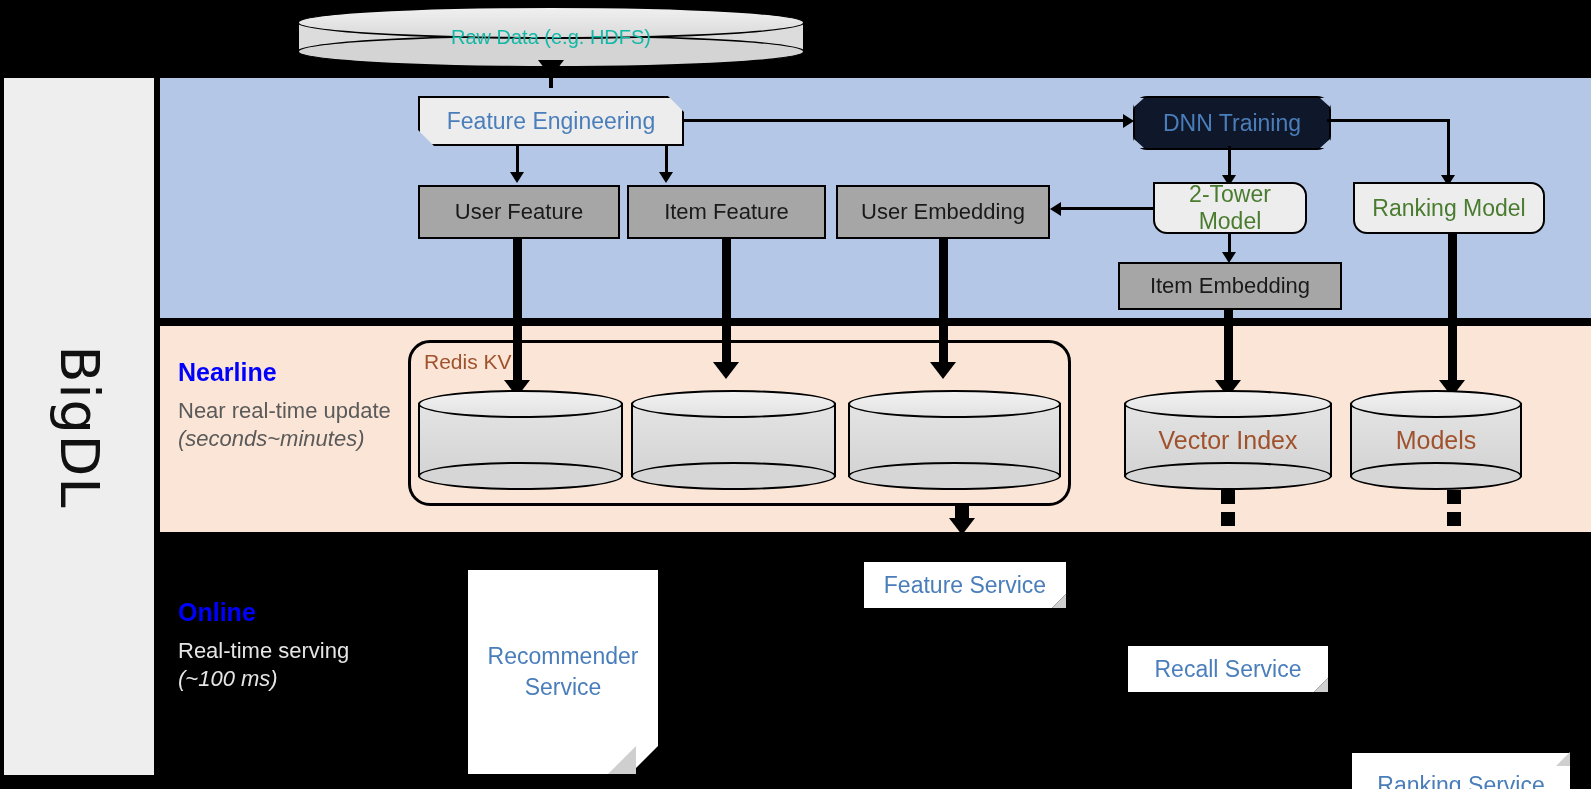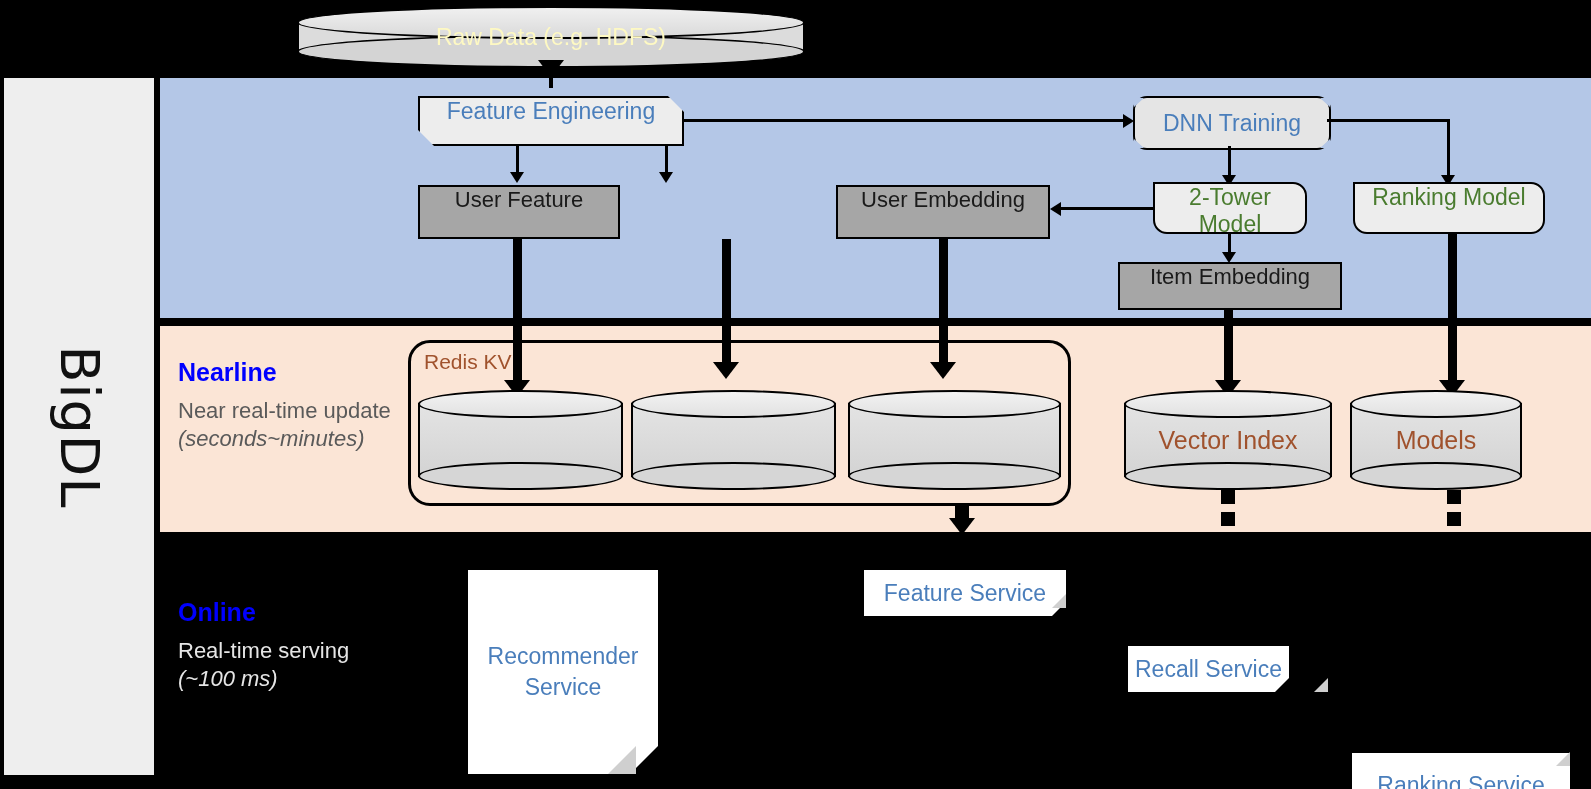--- a/index.html
+++ b/index.html
@@ -35,36 +35,36 @@
   .caption .cap-desc{
     color:#5a5a5a;font-size:22px;line-height:1.28;max-width:230px;
   }
   .caption .cap-desc i{font-style:italic;}
   #cap-offline{left:178px;top:96px;}
   #cap-nearline{left:178px;top:358px;}
   #cap-online{left:178px;top:598px;}
   #cap-online .cap-desc{color:#e5e5e5;}
 
   
-  .box{position:absolute;box-sizing:border-box;display:flex;align-items:flex-start;justify-content:center;text-align:center;}
+  .box{position:absolute;box-sizing:border-box;display:flex;align-items:center;justify-content:center;text-align:center;}
 
   .gray-box{
     background:#a6a6a6;border:2.5px solid #000;color:#1a1a1a;font-size:22px;
   }
 
   
   .notch-box{
     background:#ededed;color:#4a7ebb;font-size:23px;
     border:2.5px solid #000;
     -webkit-clip-path:polygon(0 0, calc(100% - 16px) 0, 100% 16px, 100% 100%, 16px 100%, 0 calc(100% - 16px));
     clip-path:polygon(0 0, calc(100% - 16px) 0, 100% 16px, 100% 100%, 16px 100%, 0 calc(100% - 16px));
   }
   
   .card-box{
-    background:#e5e5e5;color:#4a7ebb;font-size:23px;
+    background:#0f172a;color:#4a7ebb;font-size:23px;
     border:2.5px solid #000;border-radius:14px;
     position:absolute;
   }
   .card-box::before,.card-box::after{
     content:"";position:absolute;width:10px;height:100%;top:0;background:#b4c7e7;
   }
   .card-box::before{left:-1px;-webkit-clip-path:polygon(0 0,100% 0,0 18%,0 82%,100% 100%,0 100%);clip-path:polygon(0 0,100% 0,0 18%,0 82%,100% 100%,0 100%);}
   .card-box::after{right:-1px;-webkit-clip-path:polygon(100% 0,0 0,100% 18%,100% 82%,0 100%,100% 100%);clip-path:polygon(100% 0,0 0,100% 18%,100% 82%,0 100%,100% 100%);}
 
   
@@ -92,21 +92,21 @@
   .cyl .cyl-label{
     position:absolute;left:0;right:0;top:50%;transform:translateY(-50%);
     text-align:center;font-size:25px;color:#a0522d;z-index:4;
   }
 
   
   #raw-data{left:297px;top:6px;width:508px;height:62px;}
   #raw-data .body{top:16px;bottom:16px;background:#dcdcdc;}
   #raw-data .top{height:33px;background:linear-gradient(to bottom,#f0f0f0,#dadada);}
   #raw-data .bottom{height:33px;background:#d4d4d4;}
-  #raw-data .cyl-label{color:#fef9c3;font-size:23px;}
+  #raw-data .cyl-label{color:#14b8a6;font-size:20px;}
 
   
   #redis-kv{
     position:absolute;left:408px;top:340px;width:663px;height:166px;
     border:3px solid #000;border-radius:22px;box-sizing:border-box;
   }
   #redis-kv-label{
     position:absolute;left:424px;top:350px;color:#a0522d;font-size:21px;
   }
 
@@ -144,23 +144,23 @@
     position:absolute;width:15px;height:15px;background:#cfcfcf;
     -webkit-clip-path:polygon(100% 0,100% 100%,0 100%);
     clip-path:polygon(100% 0,100% 100%,0 100%);
   }
   #recommender-service{
     left:468px;top:570px;width:190px;height:204px;line-height:1.35;
     -webkit-clip-path:polygon(0 0,100% 0,100% calc(100% - 28px),calc(100% - 28px) 100%,0 100%);
     clip-path:polygon(0 0,100% 0,100% calc(100% - 28px),calc(100% - 28px) 100%,0 100%);
   }
   #recommender-fold{left:608px;top:746px;width:28px;height:28px;}
-  #feature-service{left:864px;top:562px;width:202px;height:46px;margin-top:8px;}
+  #feature-service{left:864px;top:562px;width:202px;height:46px;}
   #feature-fold{left:1052px;top:594px;width:14px;height:14px;}
-  #recall-service{left:1128px;top:646px;width:161px;height:46px;}
+  #recall-service{left:1128px;top:646px;width:200px;height:46px;}
   #recall-fold{left:1314px;top:678px;width:14px;height:14px;}
   #ranking-service{left:1352px;top:718px;width:218px;height:64px;margin-top:35px;}
   #ranking-fold{left:1556px;top:752px;width:14px;height:14px;}
 </style>
 </head>
 <body>
 
 <div class="stage">
 
   <div id="bigdl-rail">
@@ -213,20 +213,23 @@
   <div class="arrow-down" style="left:1222px;top:175px;"></div>
 
   <div class="line" style="left:1327px;top:119px;width:122px;height:2.5px;"></div>
   <div class="line" style="left:1447px;top:119px;width:2.5px;height:60px;"></div>
   <div class="arrow-down" style="left:1441px;top:175px;"></div>
 
   <div class="box gray-box" id="user-feature" style="left:418px;top:185px;width:202px;height:54px;">
     <span>User Feature</span>
   </div>
 
+  <div class="box gray-box" id="item-feature" style="left:627px;top:185px;width:199px;height:54px;">
+    <span>Item Feature</span>
+  </div>
 
   <div class="box gray-box" id="user-embedding" style="left:836px;top:185px;width:214px;height:54px;">
     <span>User Embedding</span>
   </div>
 
   <div class="box model-box" id="two-tower-model" style="left:1153px;top:182px;width:154px;height:52px;">
     <span>2-Tower Model</span>
   </div>
 
   <div class="box model-box" id="ranking-model" style="left:1353px;top:182px;width:192px;height:52px;">

